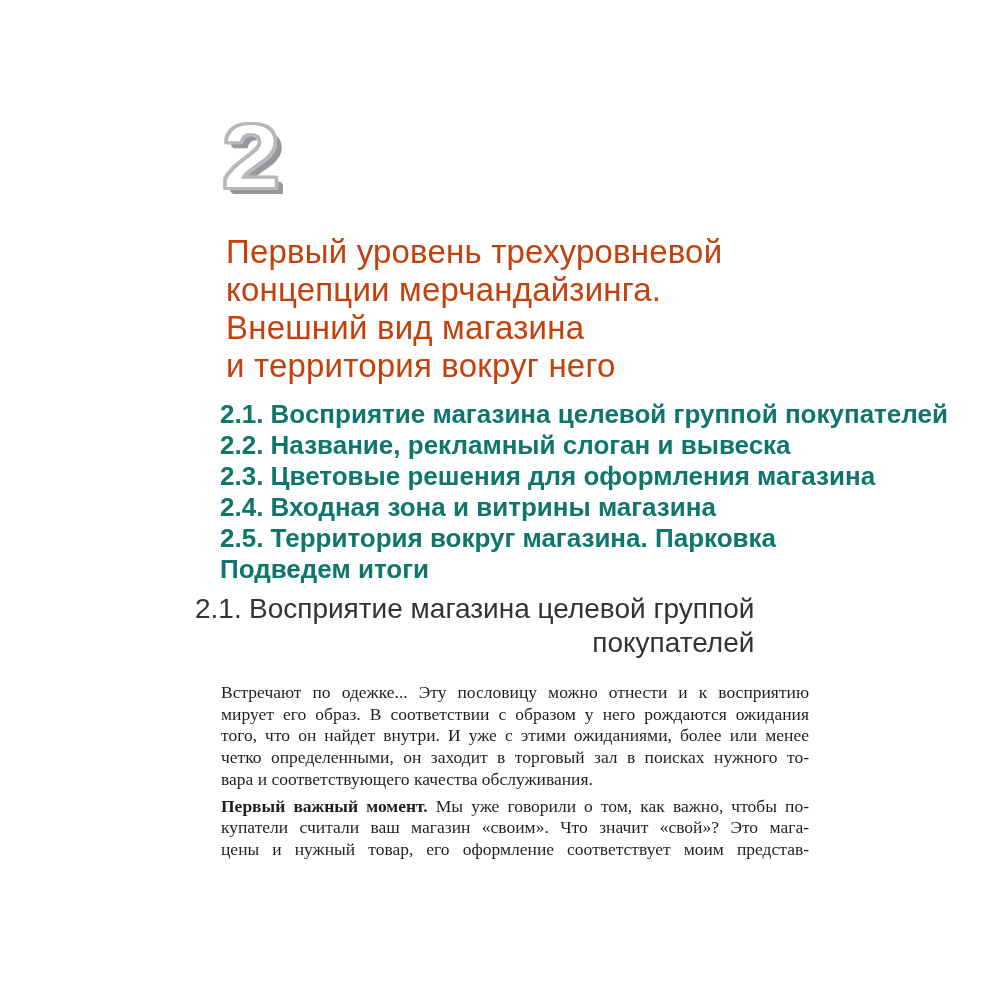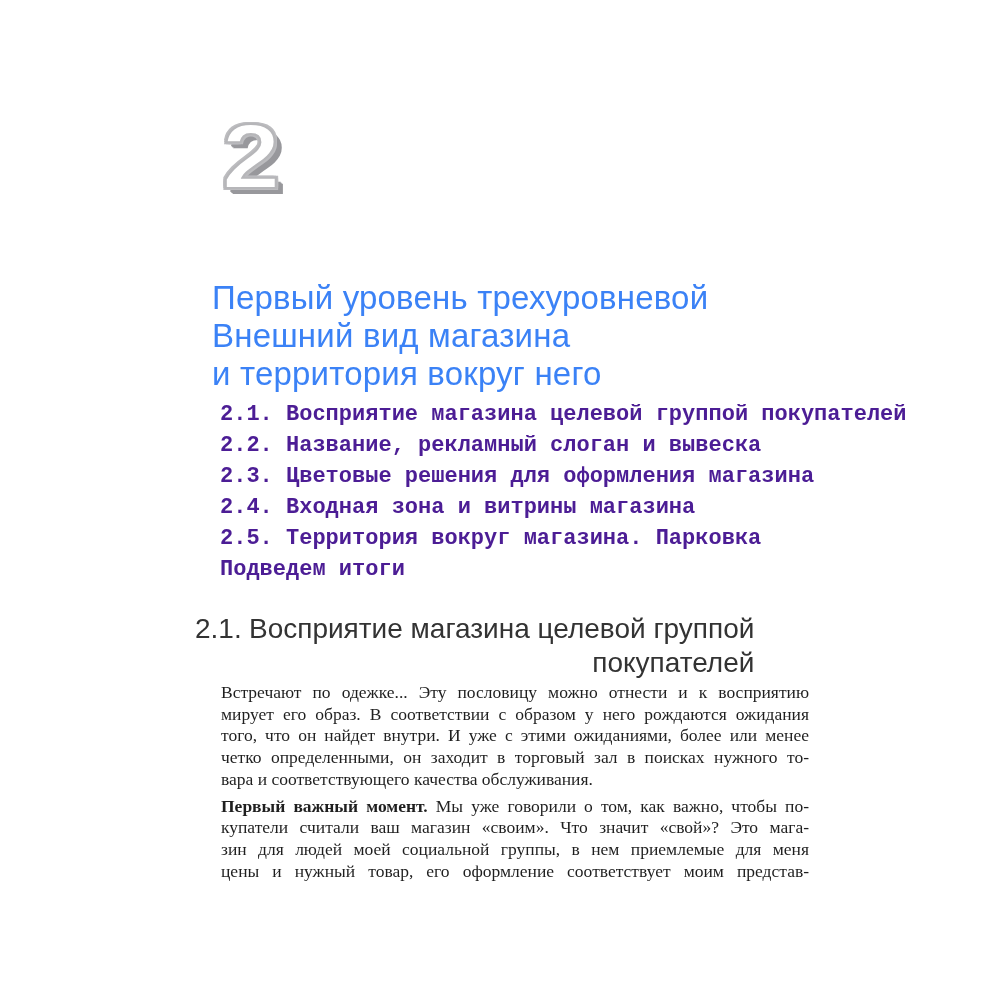--- a/index.html
+++ b/index.html
@@ -31,51 +31,50 @@
       -2px  2px 0 #bcbcbf,  2px  2px 0 #bcbcbf,
       -2px  0   0 #bcbcbf,  2px  0   0 #bcbcbf,
        0   -2px 0 #bcbcbf,  0    2px 0 #bcbcbf,
        6px  6px 0 #98989c,  5px  5px 0 #98989c,
        4px  4px 0 #9b9b9f;
   }
 
   
   .chapter-title {
     position: absolute;
-    left: 212px;
+    left: 226px;
     top: 233px;
     font-family: "Liberation Sans", sans-serif;
     font-weight: 400;
     font-size: 33px;
     line-height: 38px;
     letter-spacing: 0.2px;
-    color: #3b82f6;
-    margin-top: 46px;
+    color: #c2410c;
   }
 
   
   .toc {
     position: absolute;
     left: 220px;
     top: 399px;
   }
   .toc-item {
-    font-family: Liberation Mono, monospace;
+    font-family: Liberation Sans, sans-serif;
     font-weight: 700;
-    font-size: 22px;
+    font-size: 26px;
     line-height: 31px;
-    color: #4c1d95;
+    color: #0f766e;
     white-space: nowrap;
   }
 
   
   .section-heading {
     position: absolute;
     left: 195px;
-    top: 612px;
+    top: 592px;
     font-family: "Liberation Sans", sans-serif;
     font-weight: 400;
     font-size: 28px;
     line-height: 34px;
     color: #333333;
   }
   .section-heading .sec-num {
     position: absolute;
     left: 0;
     top: 0;
@@ -109,20 +108,21 @@
 </style>
 </head>
 <body>
 
 <div class="page">
 
   <div class="chapter-number">2</div>
 
   <div class="chapter-title">
       <div class="title-line">Первый уровень трехуровневой</div>
+      <div class="title-line">концепции мерчандайзинга.</div>
       <div class="title-line">Внешний вид магазина</div>
       <div class="title-line">и территория вокруг него</div>
     </div>
 
   <div class="toc">
       <div class="toc-item">2.1. Восприятие магазина целевой группой покупателей</div>
       <div class="toc-item">2.2. Название, рекламный слоган и вывеска</div>
       <div class="toc-item">2.3. Цветовые решения для оформления магазина</div>
       <div class="toc-item">2.4. Входная зона и витрины магазина</div>
       <div class="toc-item">2.5. Территория вокруг магазина. Парковка</div>
@@ -141,18 +141,17 @@
       <div class="para">
         <div class="body-line">Встречают по одежке... Эту пословицу можно отнести и к восприятию</div>
         <div class="body-line">мирует его образ. В соответствии с образом у него рождаются ожидания</div>
         <div class="body-line">того, что он найдет внутри. И уже с этими ожиданиями, более или менее</div>
         <div class="body-line">четко определенными, он заходит в торговый зал в поисках нужного то-</div>
         <div class="body-line no-just">вара и соответствующего качества обслуживания.</div>
       </div>
       <div class="para">
         <div class="body-line"><span class="lead-bold">Первый важный момент. </span>Мы уже говорили о том, как важно, чтобы по-</div>
         <div class="body-line">купатели считали ваш магазин «своим». Что значит «свой»? Это мага-</div>
-        <div class="body-line">зин для людей моей социальной группы, в нем приемлемые для меня</div>
         <div class="body-line">цены и нужный товар, его оформление соответствует моим представ-</div>
       </div>
     </div>
 
 </div>
 
 </body></html>

